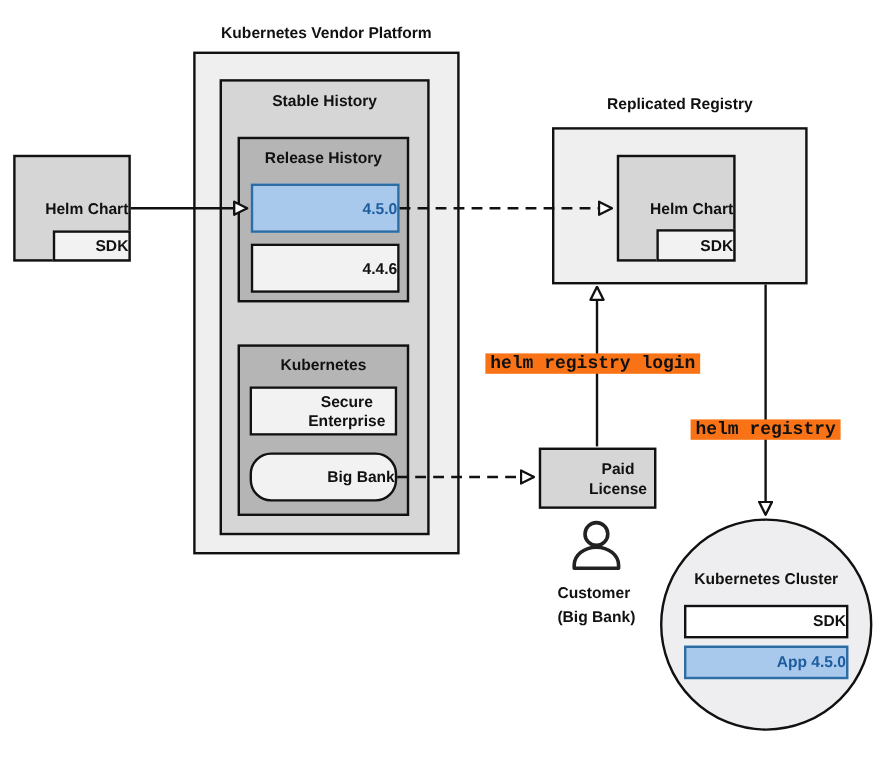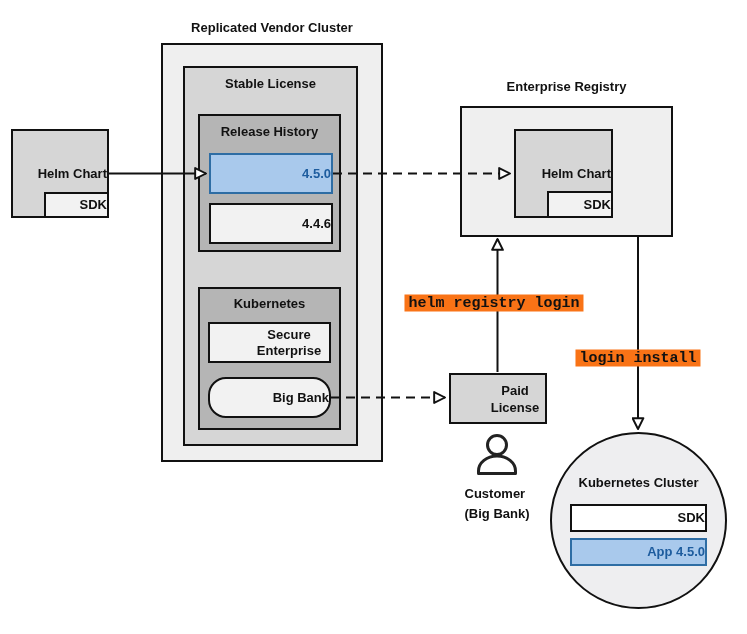--- a/index.html
+++ b/index.html
@@ -52,25 +52,25 @@
 
 <div class="canvas">
 
   <div class="box fill-mid center" style="left:11px; top:129px; width:98px; height:89px;">
     <span class="lbl">Helm Chart</span>
   </div>
   <div class="box fill-light center" style="left:44px; top:192px; width:65px; height:26px;">
     <span class="lbl">SDK</span>
   </div>
 
-  <div class="title" style="left:162px; top:20px; width:220px;">Replicated Vendor Cluster</div>
+  <div class="title" style="left:162px; top:20px; width:220px;">Kubernetes Vendor Platform</div>
   <div class="box fill-outer" style="left:161px; top:43px; width:222px; height:419px;"></div>
 
   <div class="box fill-mid" style="left:183px; top:66px; width:175px; height:380px;">
-    <div class="panel-lbl" style="top:8px;">Stable License</div>
+    <div class="panel-lbl" style="top:8px;">Stable History</div>
   </div>
 
   <div class="box fill-dark" style="left:198px; top:114px; width:143px; height:138px;">
     <div class="panel-lbl" style="top:8px;">Release History</div>
   </div>
   <div class="box blue center" style="left:209px; top:153px; width:124px; height:41px;">
     <span class="lbl blue-text">4.5.0</span>
   </div>
   <div class="box fill-light center" style="left:209px; top:203px; width:124px; height:41px;">
     <span class="lbl">4.4.6</span>
@@ -79,21 +79,21 @@
   <div class="box fill-dark" style="left:198px; top:287px; width:143px; height:143px;">
     <div class="panel-lbl" style="top:7px;">Kubernetes</div>
   </div>
   <div class="box fill-light center" style="left:208px; top:322px; width:123px; height:41px;">
     <span class="lbl" style="width:80px;">Secure Enterprise</span>
   </div>
   <div class="box fill-light center" style="left:208px; top:377px; width:123px; height:41px;border-radius:18px;">
     <span class="lbl">Big Bank</span>
   </div>
 
-  <div class="title" style="left:460px; top:79px; width:213px;">Enterprise Registry</div>
+  <div class="title" style="left:460px; top:79px; width:213px;">Replicated Registry</div>
   <div class="box fill-outer" style="left:460px; top:106px; width:213px; height:131px;"></div>
   <div class="box fill-mid center" style="left:514px; top:129px; width:99px; height:89px;">
     <span class="lbl">Helm Chart</span>
   </div>
   <div class="box fill-light center" style="left:547px; top:191px; width:66px; height:27px;">
     <span class="lbl">SDK</span>
   </div>
 
   <div class="box fill-mid center" style="left:449px; top:373px; width:98px; height:51px;">
     <span class="lbl" style="width:60px; line-height:17px;">Paid License</span>
@@ -120,20 +120,20 @@
       </marker>
     </defs>
     <line x1="109" y1="173.5" x2="206" y2="173.5" stroke="#111111" stroke-width="2" marker-end="url(#arrowO)"></line>
     <line x1="333" y1="173.5" x2="510" y2="173.5" stroke="#111111" stroke-width="2" stroke-dasharray="9 6" marker-end="url(#arrowO)"></line>
     <line x1="331" y1="397.5" x2="445" y2="397.5" stroke="#111111" stroke-width="2" stroke-dasharray="9 6" marker-end="url(#arrowO)"></line>
     <line x1="497.5" y1="372" x2="497.5" y2="239" stroke="#111111" stroke-width="2" marker-end="url(#arrowO)"></line>
     <line x1="638" y1="237" x2="638" y2="429" stroke="#111111" stroke-width="2" marker-end="url(#arrowO)"></line>
   </svg>
 
   <div class="mono-cmd" style="left:494px; top:303px;">helm registry login</div>
-  <div class="mono-cmd" style="left:638px; top:358px;">login install</div>
+  <div class="mono-cmd" style="left:638px; top:358px;">helm registry</div>
 
   <div class="customer-cap" style="left:497px; top:484px;">
     <div>Customer</div>
     <div>(Big Bank)</div>
   </div>
 
 </div>
 
 </body></html>

